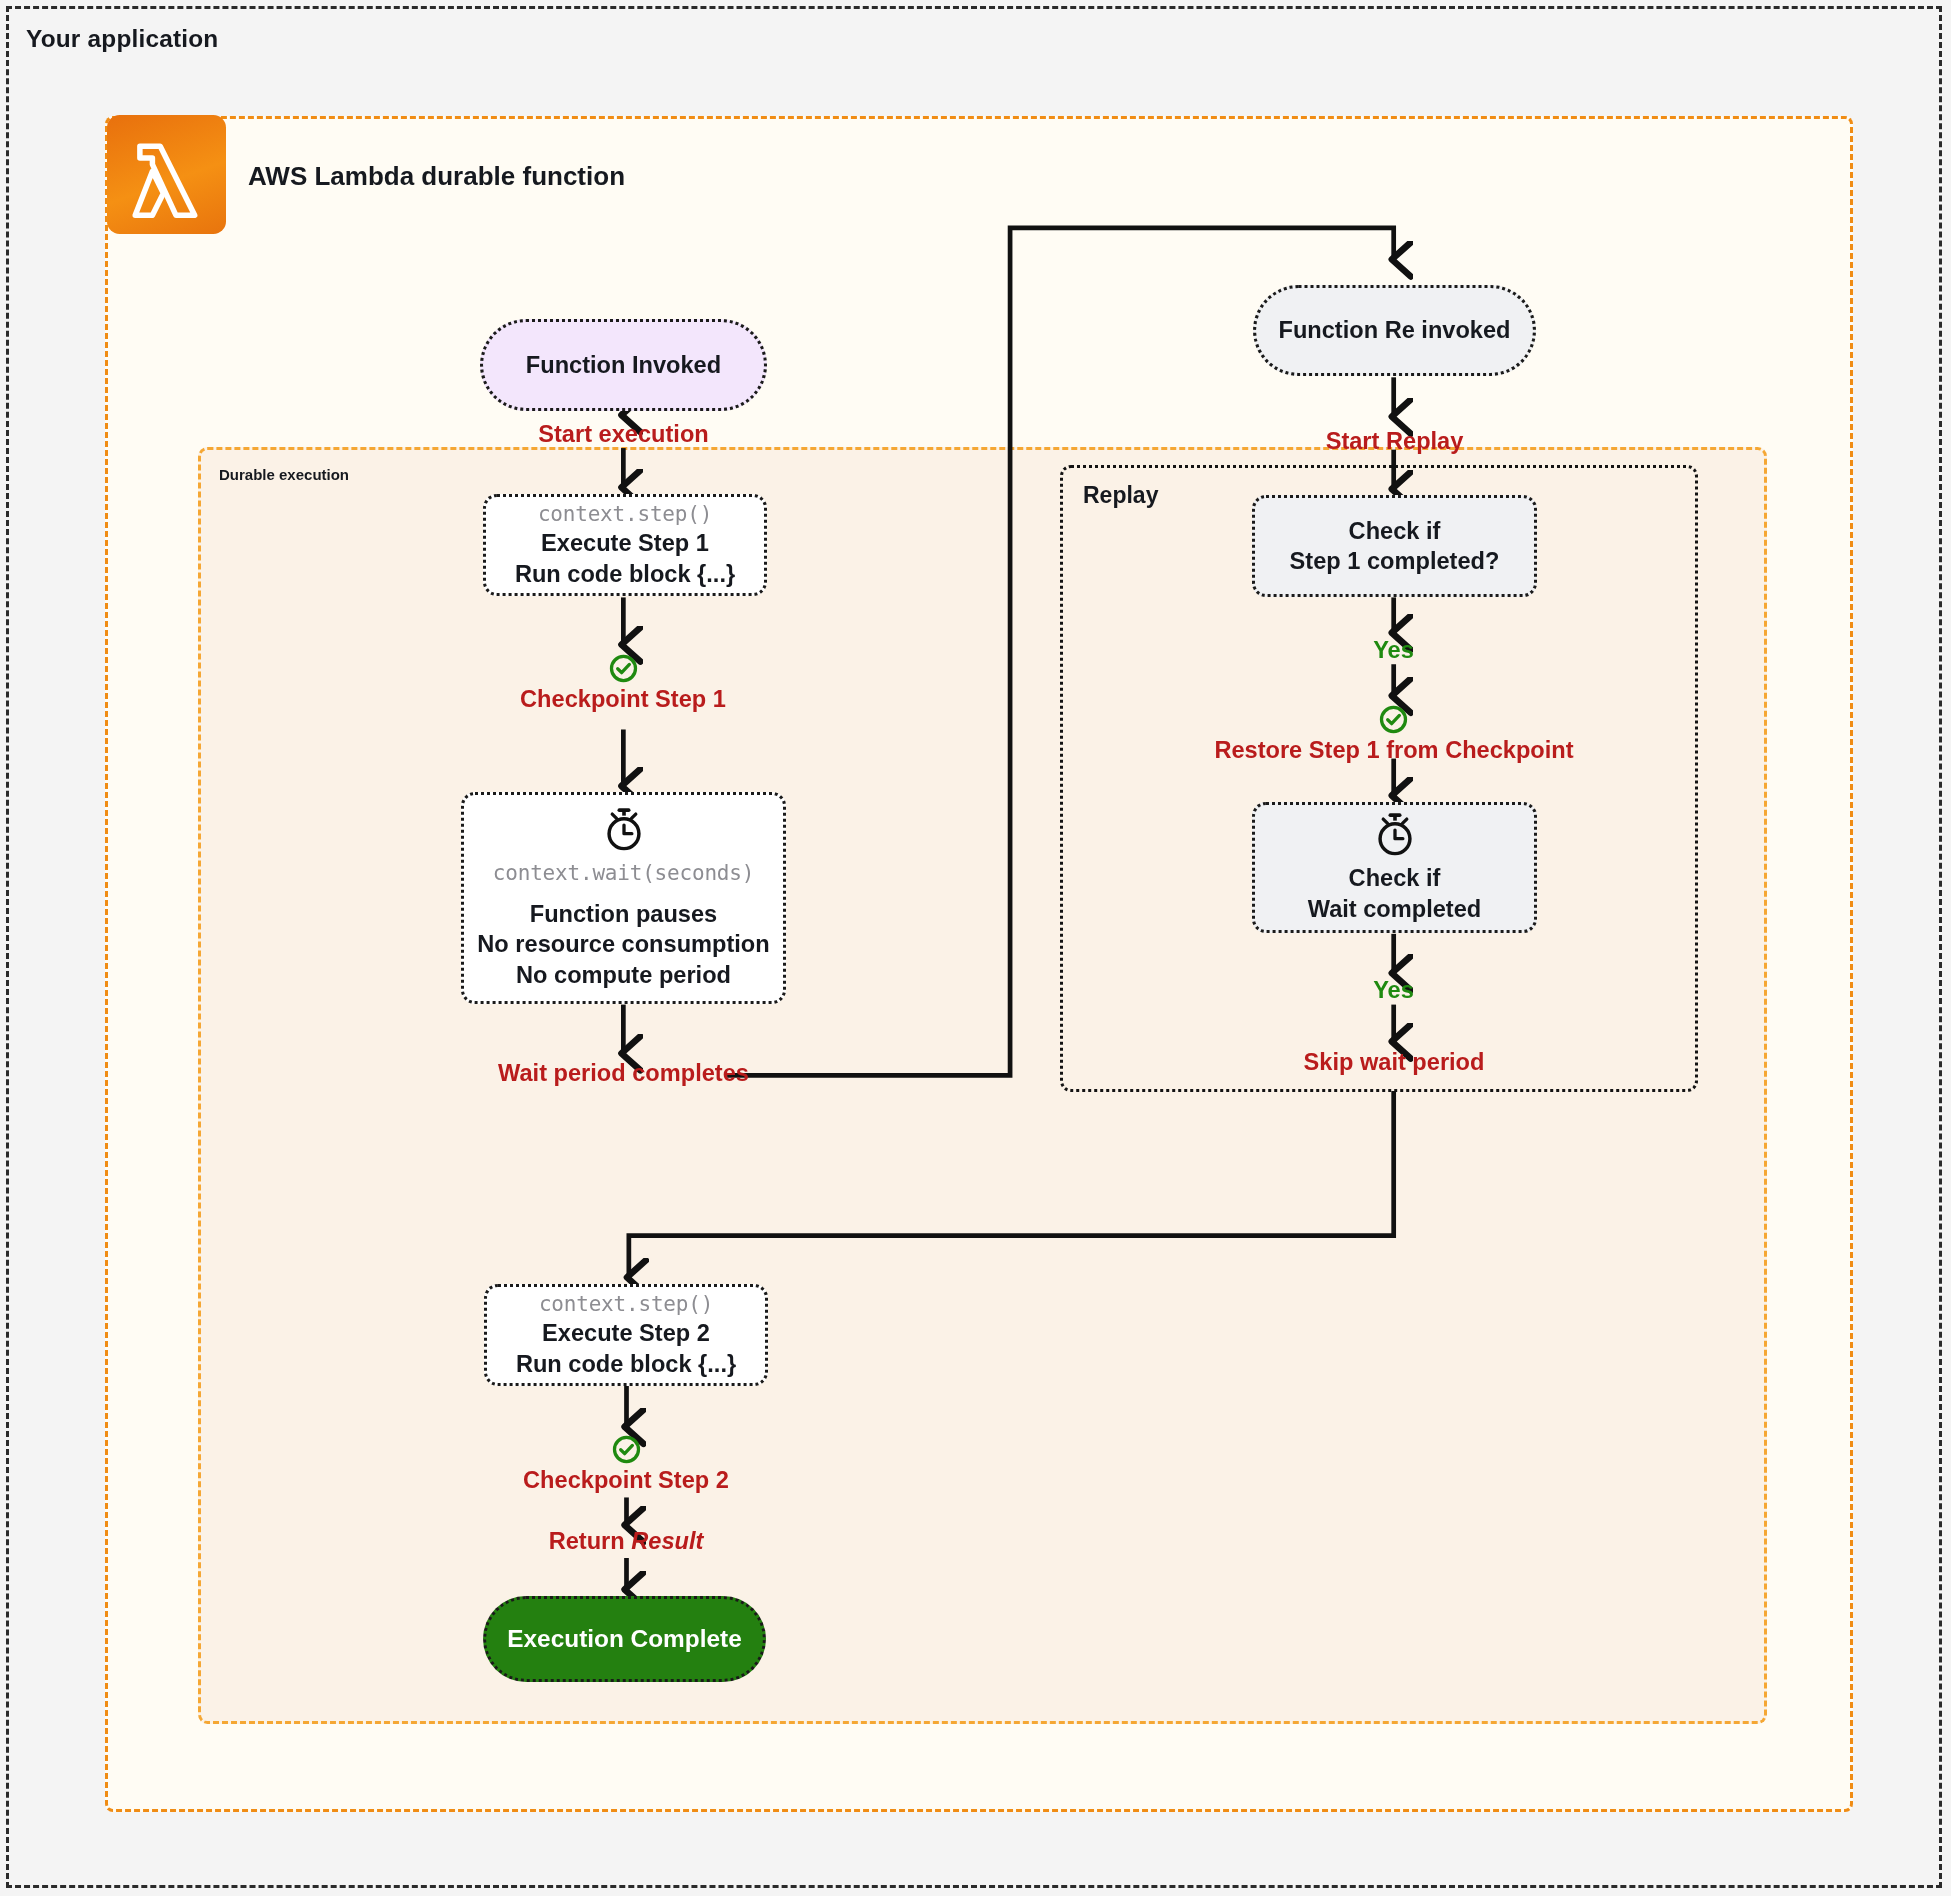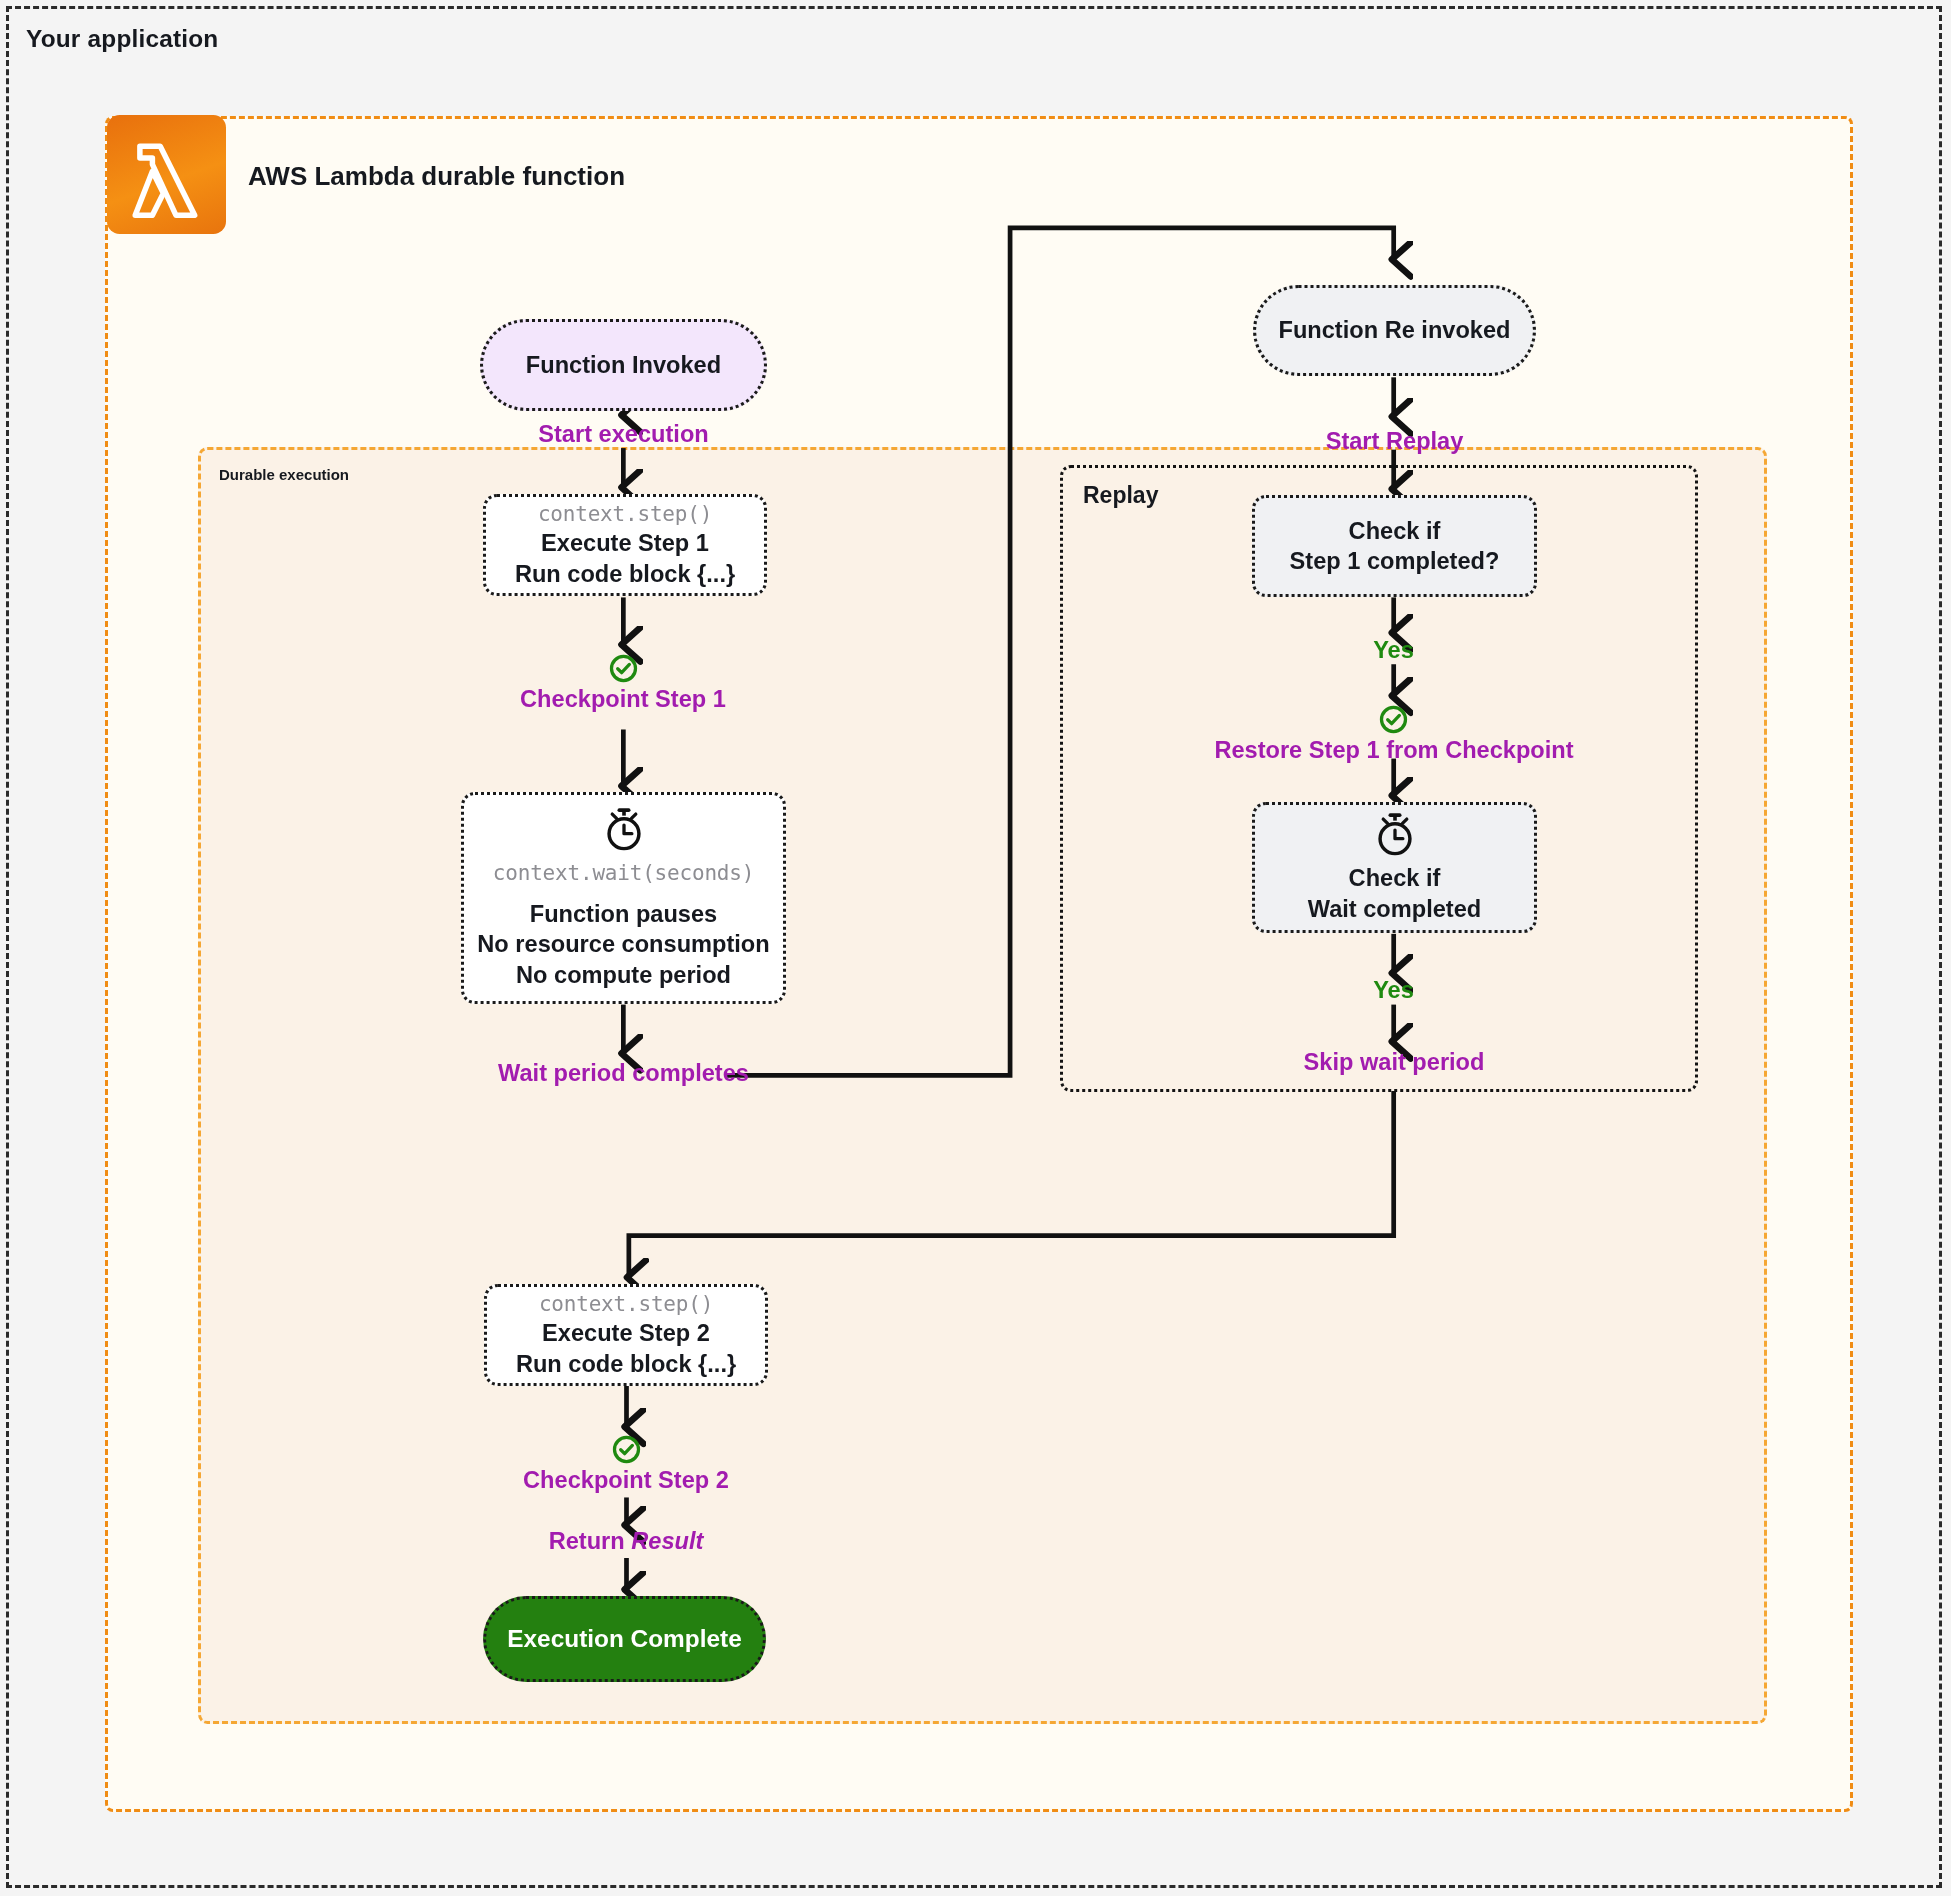--- a/index.html
+++ b/index.html
@@ -139,21 +139,21 @@
     color: #8d8d92;
     line-height: 1.3;
     letter-spacing: -0.2px;
   }
 
   
   .edge-label {
     position: absolute;
     font-size: 23.6px;
     font-weight: bold;
-    color: #a21caf;
+    color: #b91c1c;
     white-space: nowrap;
     text-align: center;
   }
   .edge-label.yes {
     color: #1f8a10;
     font-weight: bold;
   }
   .edge-label .ital { font-style: italic; font-weight: bold; }
 
   

